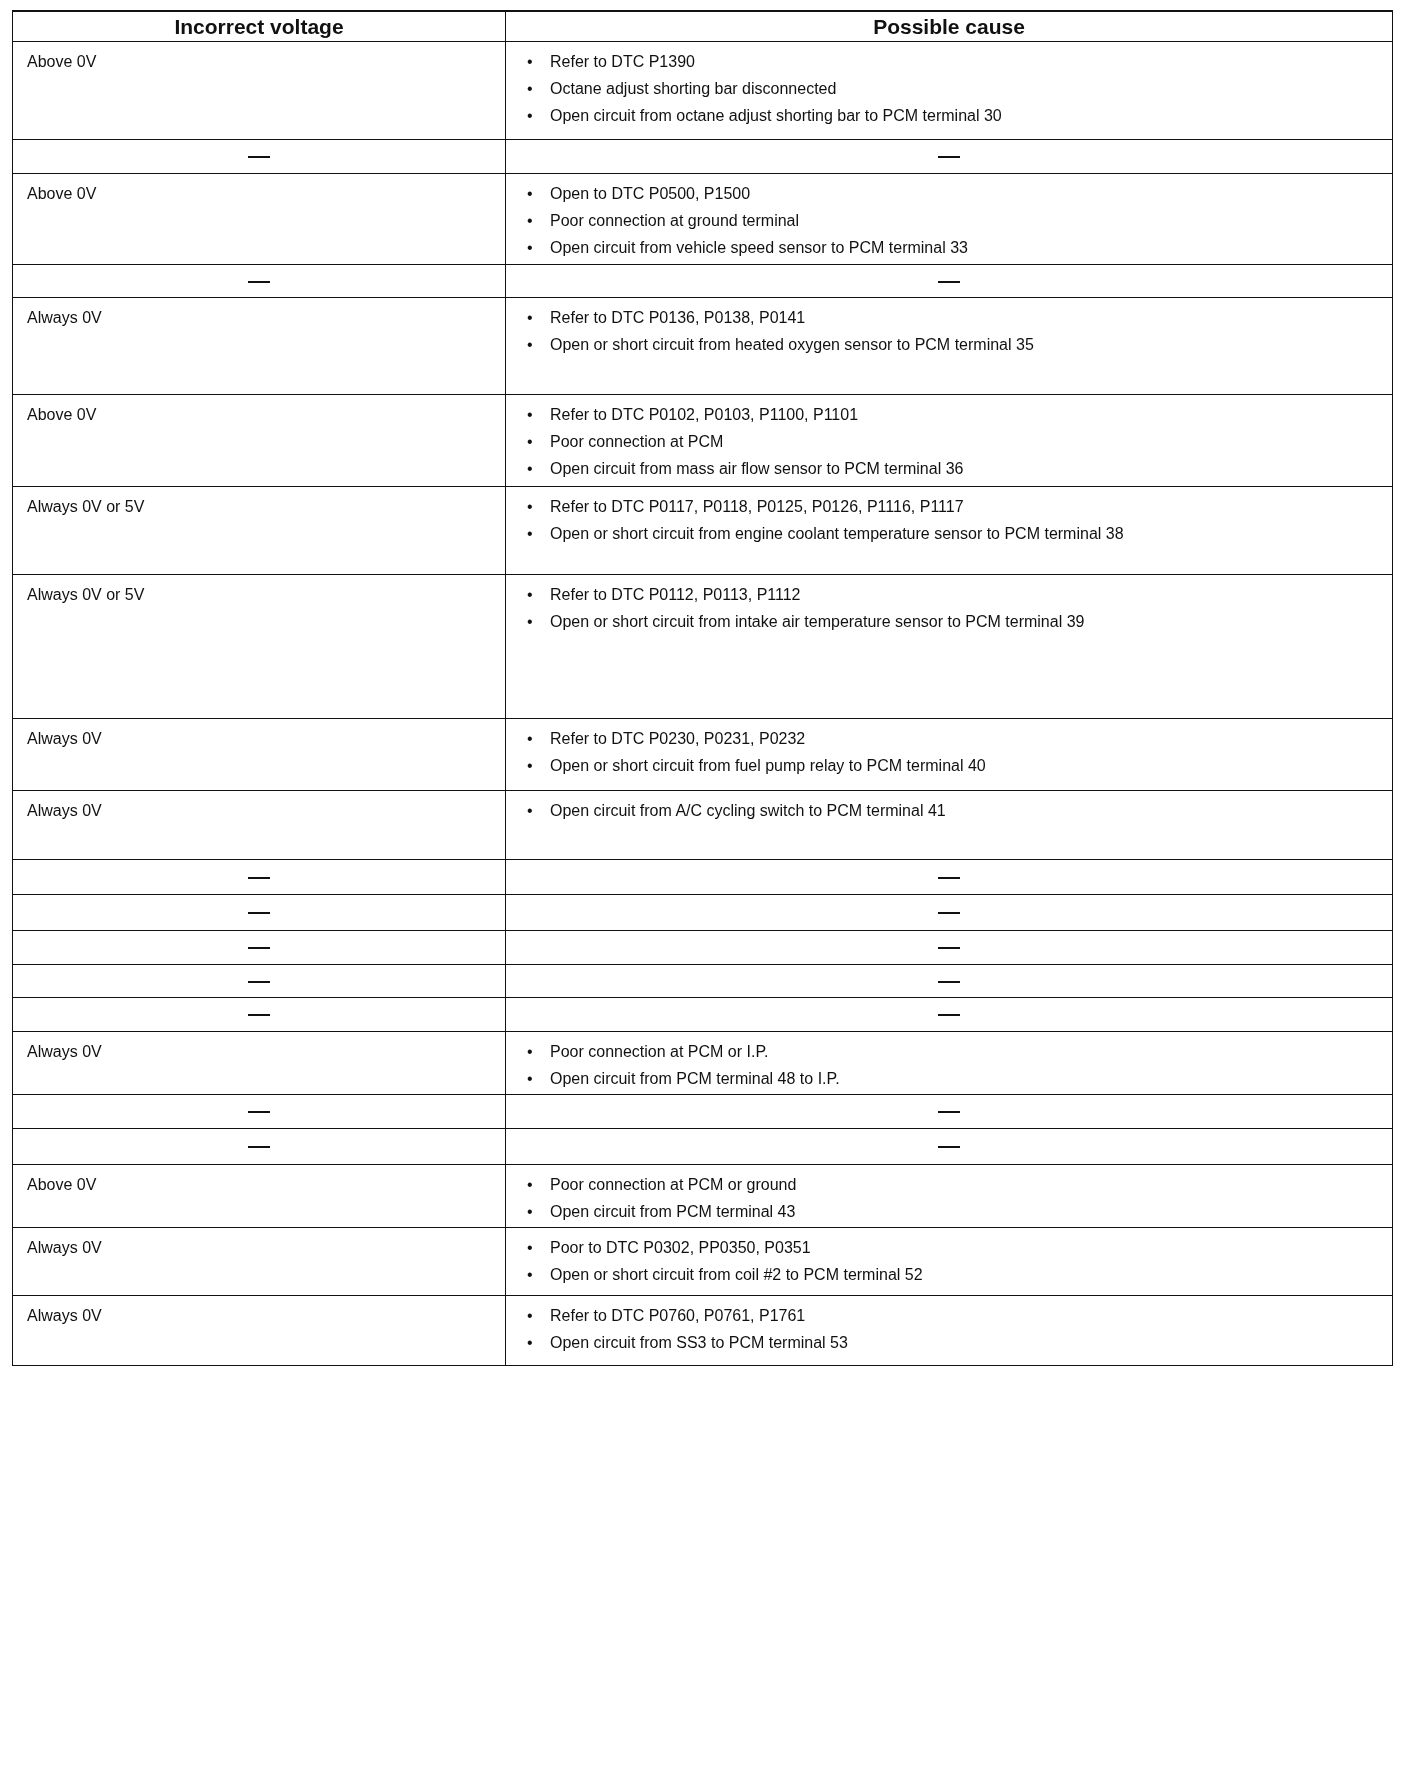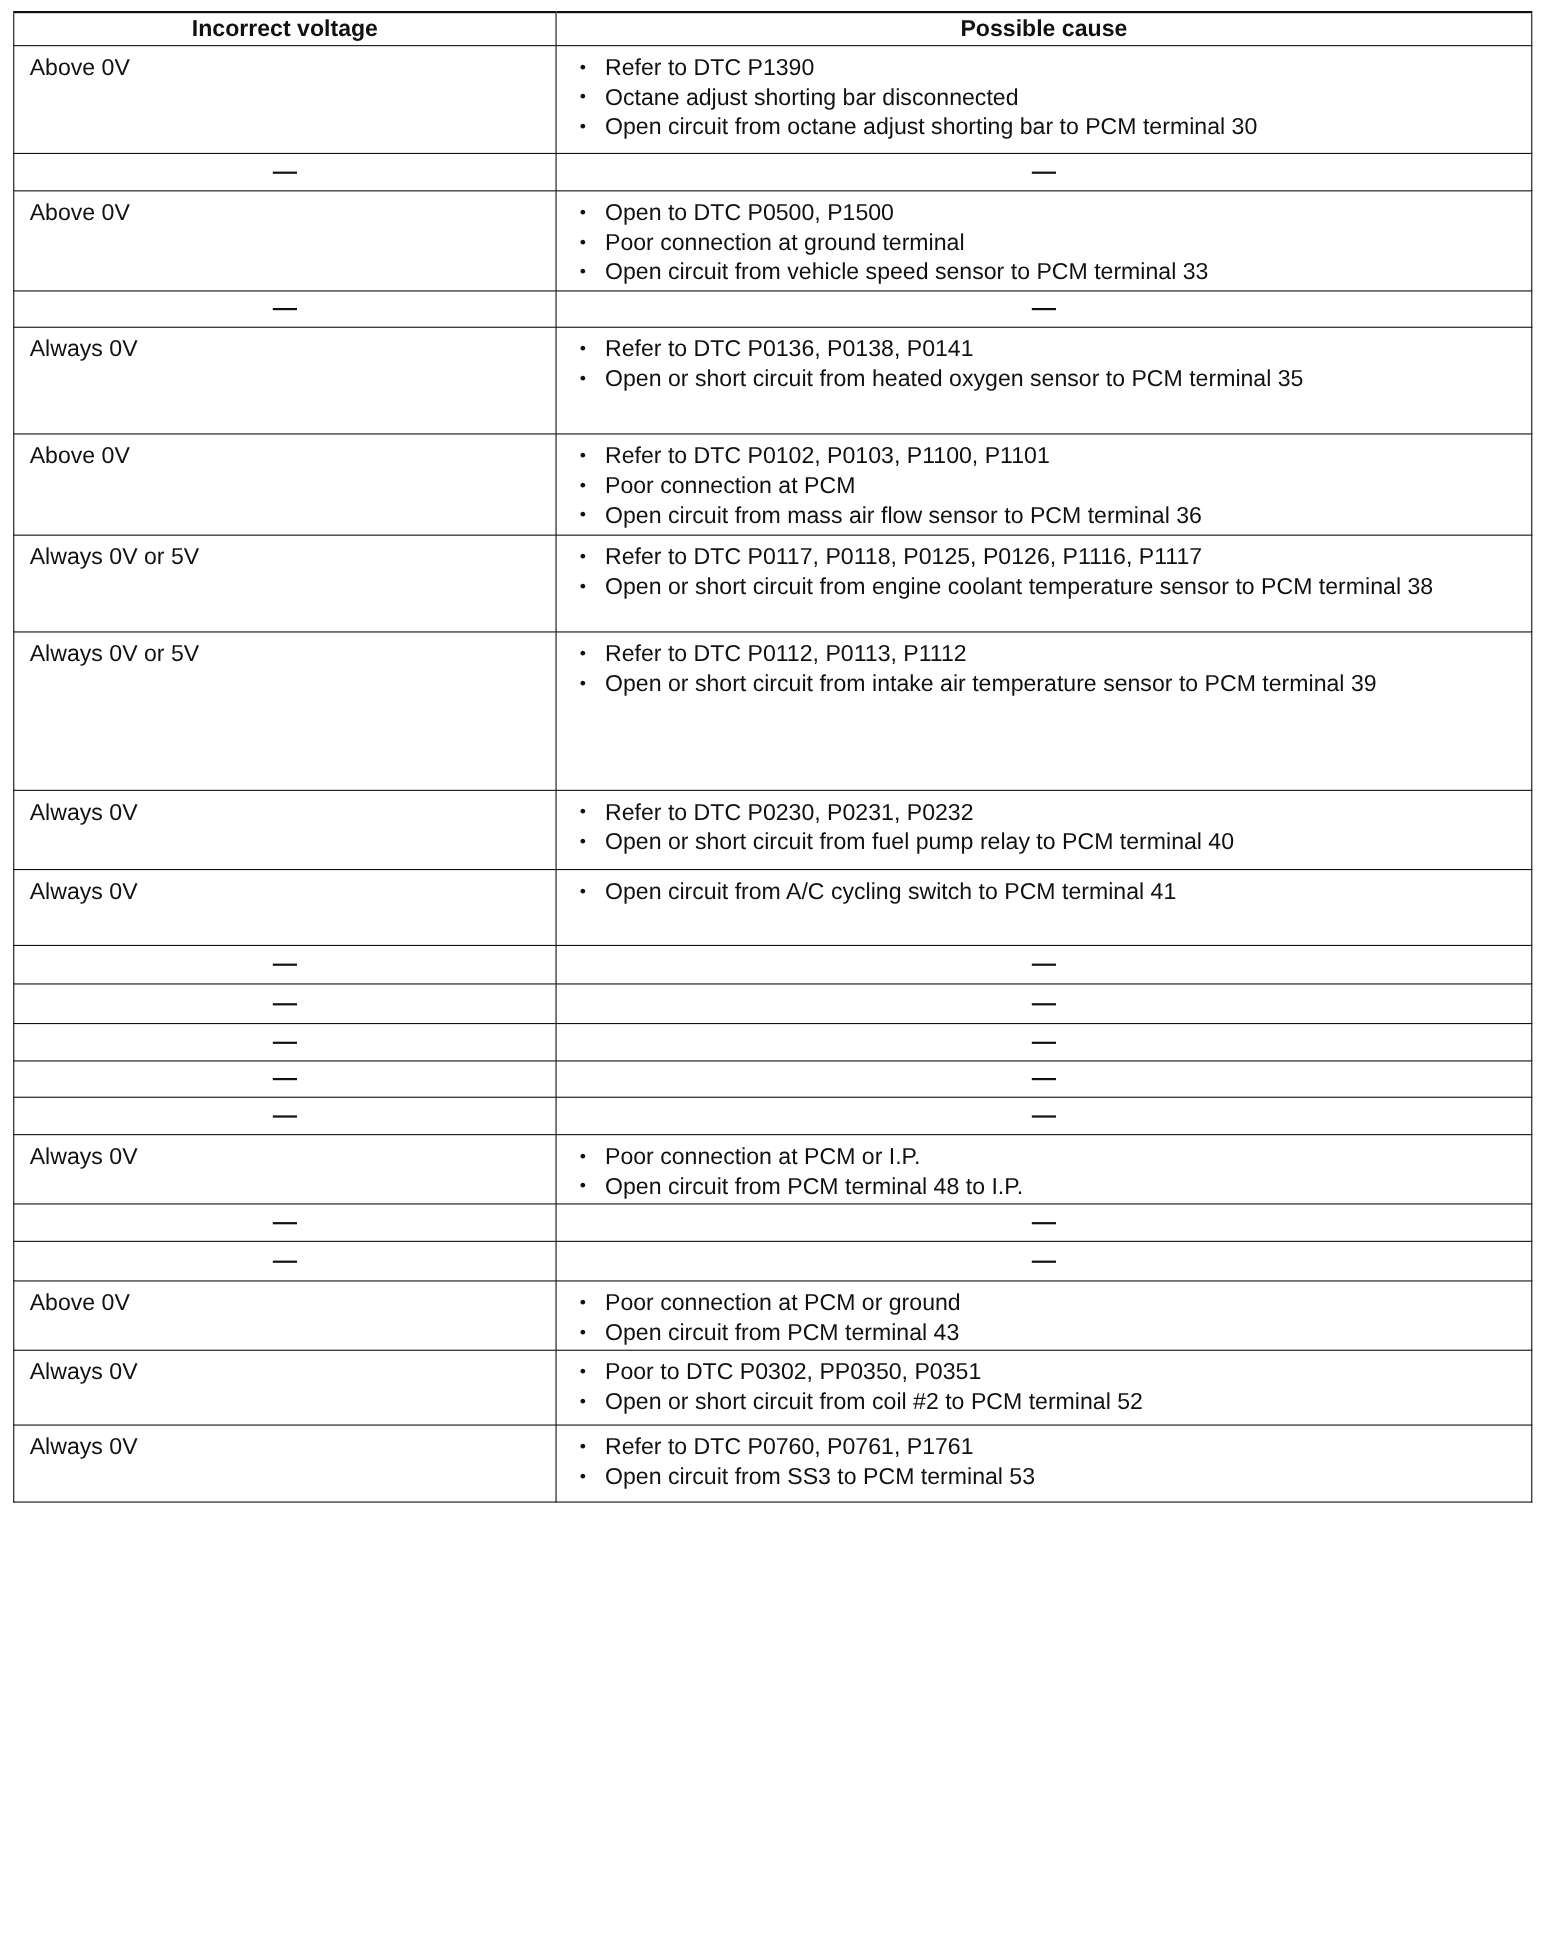--- a/index.html
+++ b/index.html
@@ -1,21 +1,21 @@
 <!DOCTYPE html>
 <html><head>
 <meta charset="utf-8">
 <style>
   html, body { margin: 0; padding: 0; background: #ffffff; }
   body { width: 1408px; height: 1766px; position: relative; overflow: hidden;
          font-family: "Liberation Sans", "DejaVu Sans", sans-serif; color: #111; }
   #doc-table { position: absolute; left: 12px; top: 10px; width: 1380px;
                border-collapse: collapse; table-layout: fixed; }
   #doc-table td, #doc-table th { border: 1.5px solid #111; vertical-align: top;
-               padding: 0; font-size: 21px; line-height: 27px; }
+               padding: 0; font-size: 16px; line-height: 27px; }
   #doc-table th { font-weight: bold; text-align: center; vertical-align: middle;
                font-size: 21px; border-top-width: 2px; }
   #doc-table td { border-left-width: 1px; }
   col.c1 { width: 493px; }
   col.c2 { width: 887px; }
   .volt { padding: 6px 0 0 14px !important; }
   .cause { padding: 6px 4px 0 12px !important; }
   .dash-cell { text-align: center; vertical-align: middle !important; }
   .dash { display: inline-block; width: 22px; height: 2px; background: #111; vertical-align: middle; }
   ul.bullets { list-style: none; margin: 0; padding: 0; }

